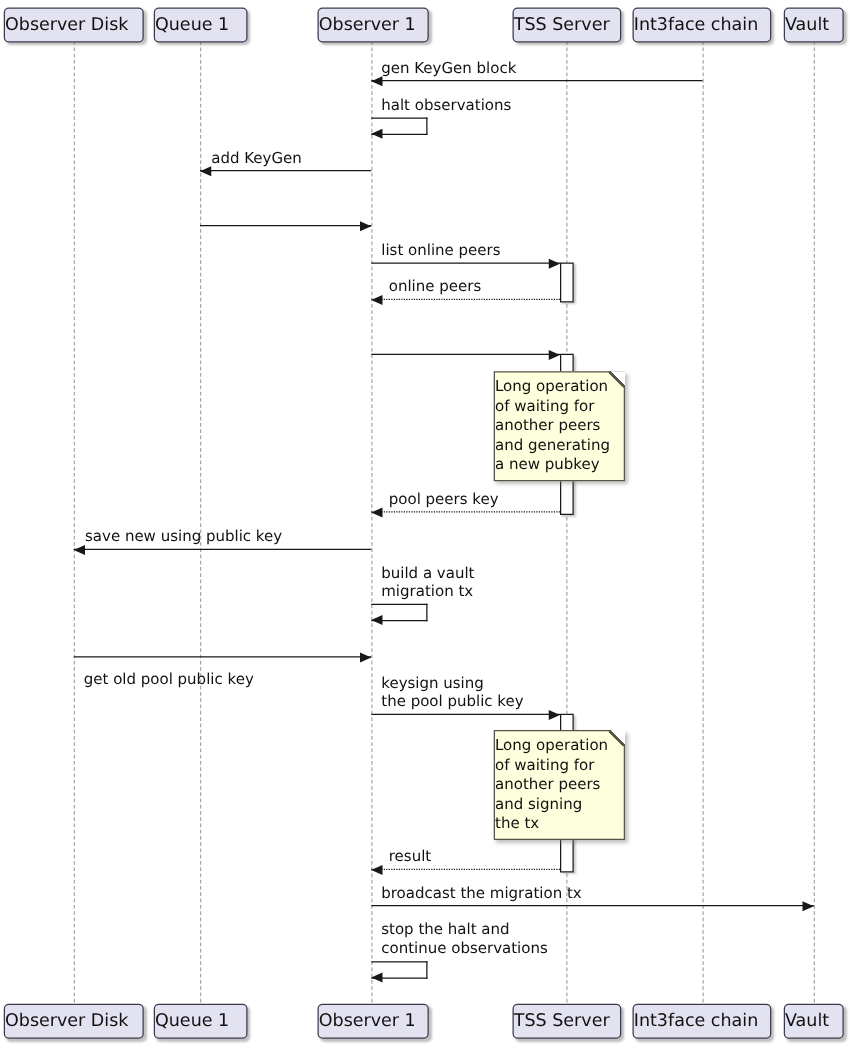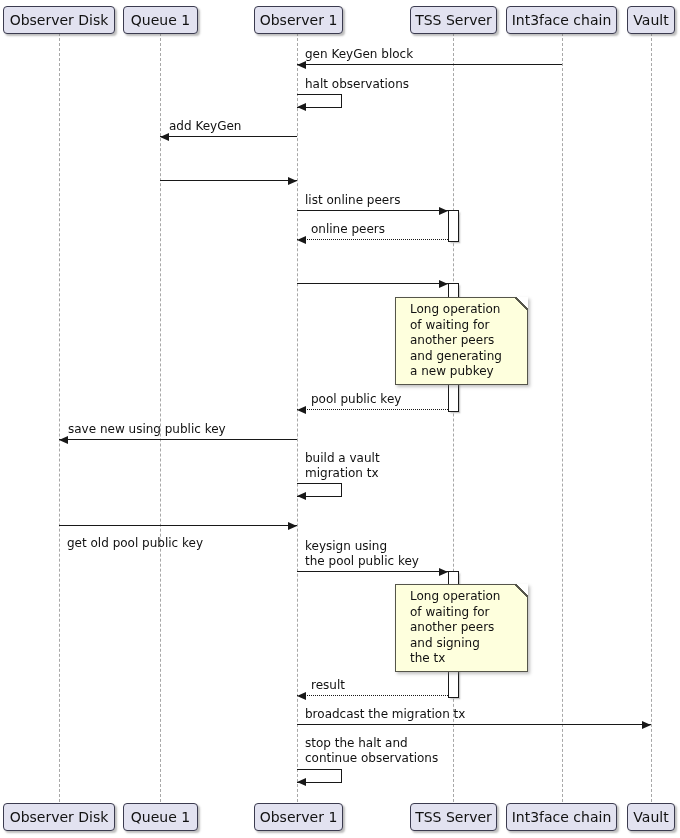--- a/index.html
+++ b/index.html
@@ -4,36 +4,36 @@
 <style>
   html,body{margin:0;padding:0;background:#ffffff;}
   #canvas{
     position:relative;width:680px;height:838px;background:#ffffff;overflow:hidden;
     font-family:"DejaVu Sans","Liberation Sans",sans-serif;color:#111111;
   }
   .lifeline{position:absolute;top:33px;height:769px;width:0;border-left:1px dashed #A8A8A8;z-index:1;}
   .pbox{
     position:absolute;height:26px;background:#E2E2F0;border:1px solid #3b3b4f;border-radius:4px;
     box-shadow:2px 2px 2px rgba(110,110,110,.45);
-    display:flex;align-items:center;justify-content:center;
+    display:flex;align-items:center;justify-content:flex-start;
     font-size:14px;z-index:5;white-space:nowrap;
   }
   .activation{position:absolute;left:448px;width:9px;background:#ffffff;border:1px solid #181818;box-shadow:1.5px 1.5px 1.5px rgba(120,120,120,.4);z-index:2;}
   .msg-label{position:absolute;font-size:12px;line-height:14.5px;white-space:pre-line;z-index:3;}
   .arrow{position:absolute;height:0;border-top:1px solid #181818;z-index:3;}
   .arrow.dotted{border-top-style:dotted;}
   .head{position:absolute;width:0;height:0;border-top:4px solid transparent;border-bottom:4px solid transparent;top:-4px;}
   .head.left{left:0;border-right:9px solid #181818;}
   .head.right{right:0;border-left:9px solid #181818;}
   .selfmsg{position:absolute;left:297px;width:44px;height:12px;border:1px solid #181818;border-left:none;z-index:3;}
   .selfmsg .head{top:auto;bottom:-4px;left:0;}
   .note{
     position:absolute;left:395px;width:103px;background:#FEFFDD;border:1px solid #55554a;
     box-shadow:2px 2px 3px rgba(120,120,120,.45);
-    font-size:12px;line-height:15.6px;padding:4px 14px;white-space:pre-line;z-index:4;
+    font-size:12px;line-height:15.6px;padding:4px 0;white-space:pre-line;z-index:4;
   }
   .note-fold{
     position:absolute;top:-1px;right:-1px;width:13px;height:13px;
     background:linear-gradient(to bottom left,#ffffff 0%,#ffffff 45%,#55554a 45%,#55554a 56%,#FEFFDD 56%);
   }
 </style>
 </head>
 <body>
 
 <div id="canvas">
@@ -100,21 +100,21 @@
   <div class="arrow" style="left:297px;top:283px;width:151px">
       <div class="head right"></div>
     </div>
 
   <div class="note" style="top:297px;height:78px"><div class="note-fold"></div><span>Long operation
 of waiting for
 another peers
 and generating
 a new pubkey</span></div>
 
-  <div class="msg-label" style="left:311px;top:392px">pool public key</div>
+  <div class="msg-label" style="left:311px;top:392px">pool peers key</div>
   <div class="arrow dotted" style="left:297px;top:409px;width:151px">
       <div class="head left"></div>
     </div>
 
   <div class="msg-label" style="left:68px;top:422px">save new using public key</div>
   <div class="arrow" style="left:59px;top:439px;width:238px">
       <div class="head left"></div>
     </div>
 
   <div class="msg-label" style="left:305px;top:451px">build a vault

